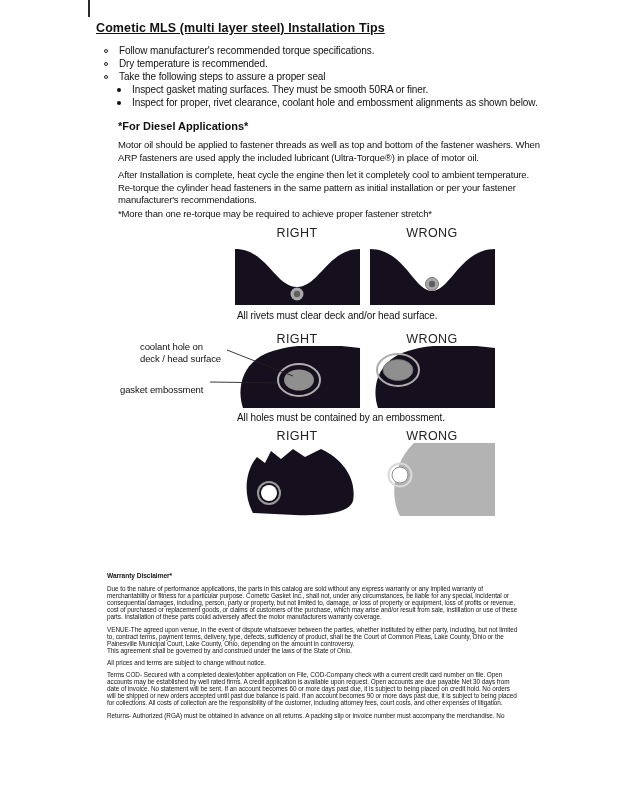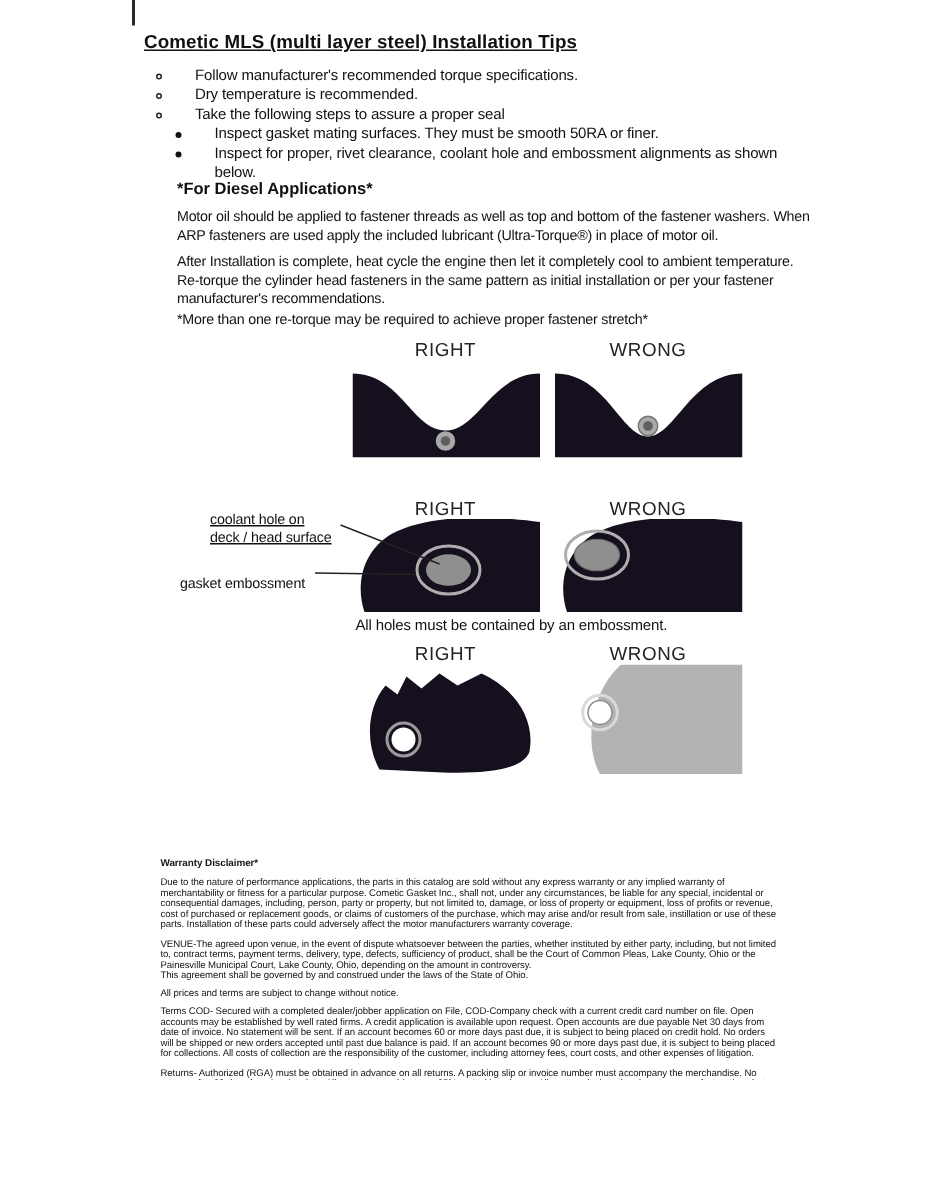--- a/index.html
+++ b/index.html
@@ -5,37 +5,37 @@
   * { margin:0; padding:0; box-sizing:border-box; }
   html,body { width:618px; height:800px; background:#fff; }
   body { font-family:"Liberation Sans", sans-serif; color:#111; }
   .sheet { position:relative; width:618px; height:720px; background:#ffffff; overflow:hidden; }
 
   .crop-mark { position:absolute; left:88px; top:0; width:1.5px; height:17px; background:#2a2a2a; }
 
   .title { position:absolute; left:96px; top:21px; font-size:12.5px; font-weight:bold; text-decoration:underline; letter-spacing:0.1px; }
 
   .bullets { position:absolute; left:104px; top:44px; width:440px; }
-  .b-row { display:flex; align-items:flex-start; gap:22px; font-size:10px; line-height:13px; letter-spacing:-0.1px; }
+  .b-row { display:flex; align-items:flex-start; gap:11px; font-size:10px; line-height:13px; letter-spacing:-0.1px; }
   .b-row.sub { margin-left:13px; }
   .m-circle { width:4px; height:4px; border:1px solid #222; border-radius:50%; margin-top:4.5px; flex:none; }
   .m-dot { width:4px; height:4px; background:#111; border-radius:50%; margin-top:4.5px; flex:none; }
 
   .diesel-heading { position:absolute; left:118px; top:120px; font-size:11px; font-weight:bold; }
   .para { position:absolute; left:118px; width:425px; font-size:9.5px; line-height:12.5px; letter-spacing:-0.15px; }
   .p1 { top:139px; }
   .p2 { top:169px; }
   .p3 { top:208px; }
 
   .dg-header { position:absolute; width:90px; text-align:center; font-size:12.5px; color:#222; letter-spacing:0.4px; }
   .dg-box { position:absolute; width:125px; }
   .caption { position:absolute; left:237px; font-size:10px; line-height:12px; letter-spacing:-0.1px; }
   .caption.c3 { width:235px; }
 
-  .label-coolant { position:absolute; left:140px; top:341px; width:95px; font-size:9.5px; line-height:11.5px; white-space:pre-line; letter-spacing:-0.1px;text-decoration:underline; }
+  .label-coolant { position:absolute; left:140px; top:341px; width:95px; font-size:9.5px; line-height:11.5px; white-space:pre-line; letter-spacing:-0.1px; }
   .label-embossment { position:absolute; left:120px; top:384px; font-size:9.5px; letter-spacing:-0.1px; }
   .leader-lines { position:absolute; left:0; top:0; pointer-events:none; }
 
   .warranty { position:absolute; left:107px; top:572px; width:412px; font-size:6.4px; line-height:7.1px; letter-spacing:-0.05px; color:#151515; }
   .warranty h3 { font-size:6.6px; font-weight:bold; margin-bottom:6px; }
   .warranty p { margin-bottom:5px; white-space:pre-line; }
 
   .footer { position:absolute; left:388px; top:757px; font-size:13px; letter-spacing:0.4px; }
 </style>
 </head>
@@ -81,20 +81,21 @@
   <svg class="dg-box" style="left:235px; top:243px;" width="125" height="62" viewBox="0 0 125 62">
     <path d="M0,6 C32,6 40,44 62,44 C84,44 93,6 125,6 L125,62 L0,62 Z" fill="#160f1d"></path>
     <circle cx="62" cy="51" r="6.5" fill="#a9a9a9"></circle>
     <circle cx="62" cy="51" r="3.2" fill="#5f5f5f"></circle>
   </svg>
   <svg class="dg-box" style="left:370px; top:243px;" width="125" height="62" viewBox="0 0 125 62">
     <path d="M0,6 C34,6 44,48 62,48 C80,48 91,6 125,6 L125,62 L0,62 Z" fill="#160f1d"></path>
     <circle cx="62" cy="41" r="6.5" fill="#a9a9a9" stroke="#777" stroke-width="1"></circle>
     <circle cx="62" cy="41" r="3.2" fill="#5f5f5f"></circle>
   </svg>
+  <div class="caption" style="top:310px;">All rivets must clear deck and/or head surface.</div>
 
   <div class="dg-header" style="left:252px; top:332px;">RIGHT</div>
   <div class="dg-header" style="left:387px; top:332px;">WRONG</div>
 
   <div class="label-coolant">coolant hole on
 deck / head surface</div>
   <div class="label-embossment">gasket embossment</div>
 
   <svg class="dg-box" style="left:235px; top:346px;" width="125" height="62" viewBox="0 0 125 62">
     <path d="M125,2 L125,62 L8,62 C2,44 6,22 26,10 C52,-4 95,-2 125,2 Z" fill="#160f1d"></path>

